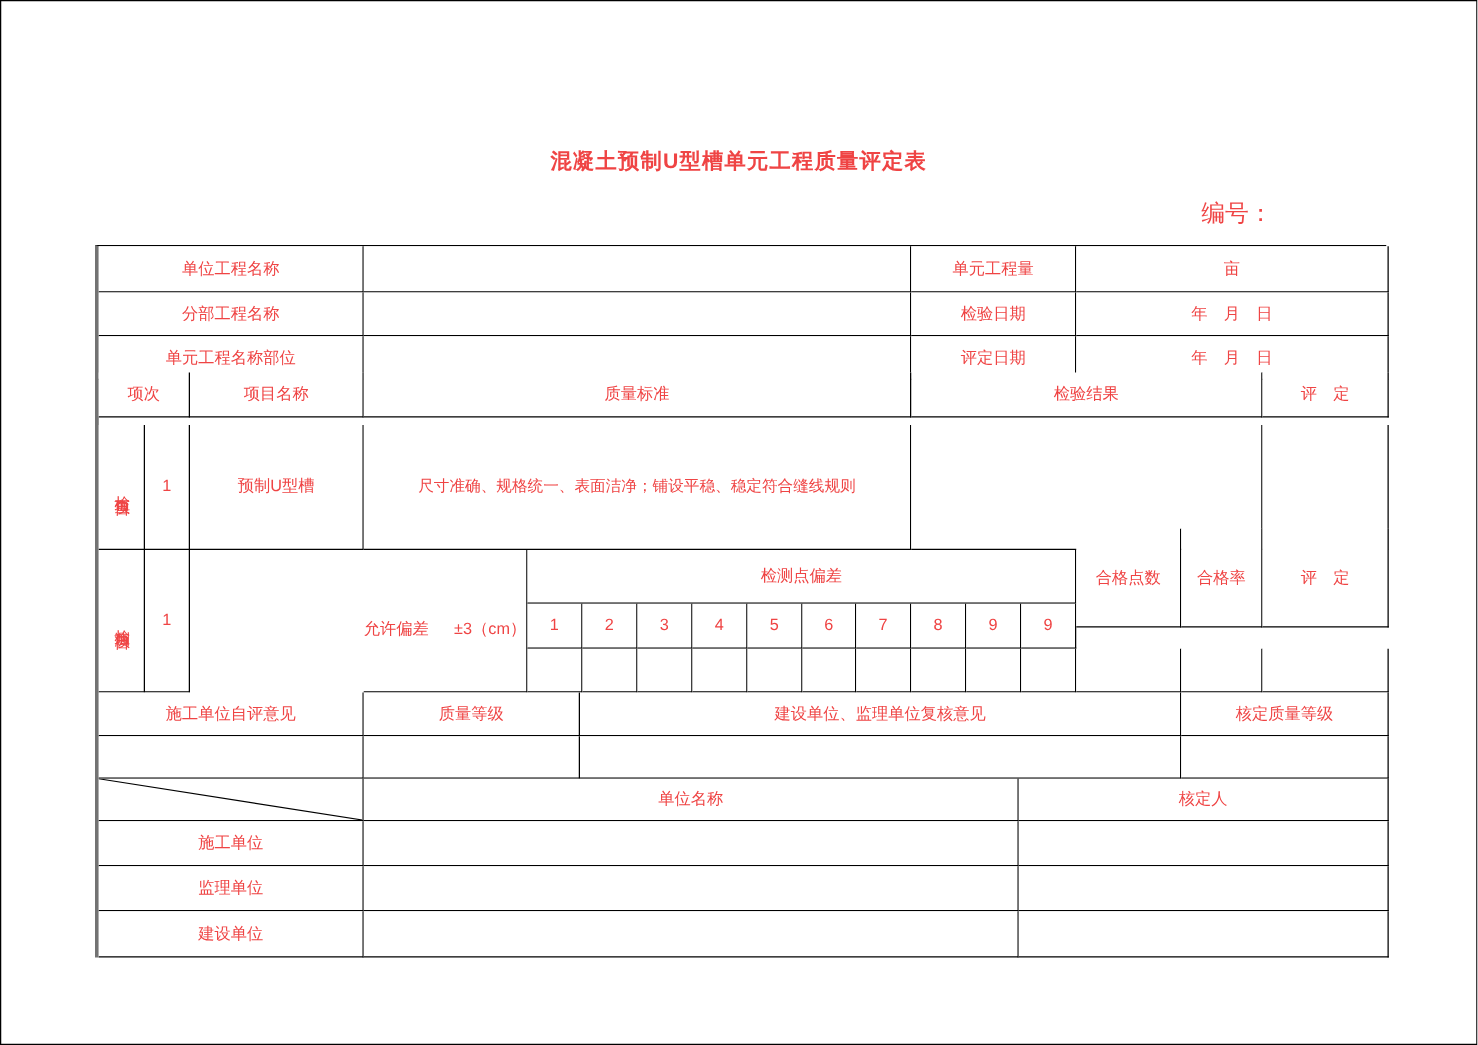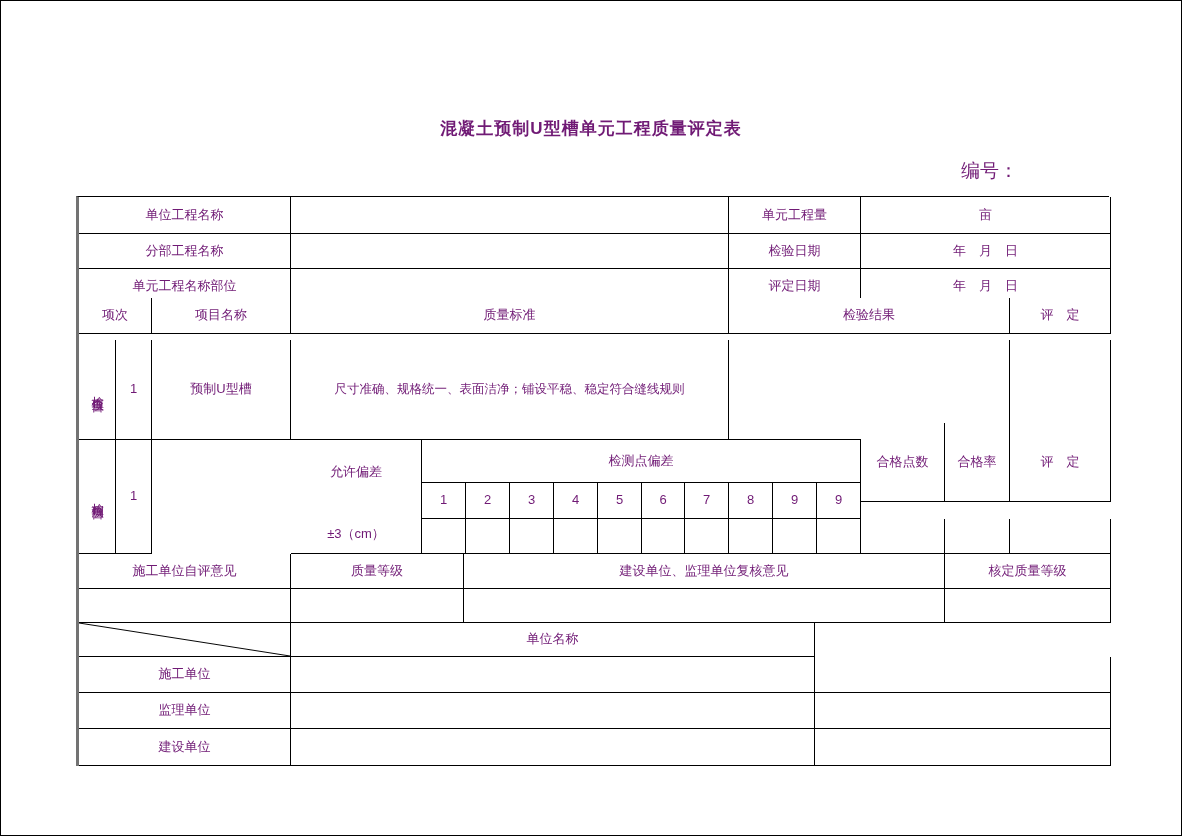--- a/index.html
+++ b/index.html
@@ -3,21 +3,21 @@
 <meta charset="utf-8">
 <style>
   html,body{margin:0;padding:0;background:#fff;}
   .page{
     position:relative;
     width:1182px;height:836px;
     background:#ffffff;
     border:1px solid #000;
     box-sizing:border-box;
     font-family:"Liberation Sans", sans-serif;
-    color:#701a75;
+    color:#ef4444;
     overflow:hidden;
   }
   .doc-title{
     position:absolute;left:0;right:0;top:116px;
     text-align:center;font-size:17px;font-weight:bold;
     letter-spacing:1px;
   }
   .doc-number{
     position:absolute;left:960px;top:157px;
     font-size:19px;
@@ -34,21 +34,21 @@
     display:flex;align-items:center;justify-content:center;
     font-size:13px;text-align:center;line-height:1.25;
     background:#fff;
   }
   .small{font-size:12.5px;}
   .vert{
     writing-mode:vertical-rl;text-orientation:upright;
     letter-spacing:2px;font-size:12.5px;
   }
   .dev{
-    flex-direction:column;justify-content:space-between;
+    flex-direction:row;justify-content:space-between;
     padding:24px 0 11px 0;
   }
   .diag svg{position:absolute;left:0;top:0;width:100%;height:100%;}
   
   .x0w212{left:0;width:212px}.x212w438{left:212px;width:438px}
   .x650w132{left:650px;width:132px}.x782w250{left:782px;width:250px}
   .x0w73{left:0;width:73px}.x0w37{left:0;width:37px}
   .x37w36{left:37px;width:36px}.x73w139{left:73px;width:139px}
   .x212w131{left:212px;width:131px}.x343w439{left:343px;width:439px}
   .x650w281{left:650px;width:281px}.x931w101{left:931px;width:101px}
@@ -154,20 +154,21 @@
     <div class="cell x212w173 y392h34"></div>
     <div class="cell x385w481 y392h34"></div>
     <div class="cell x866w166 y392h34"></div>
 
     <div class="cell x0w212 y426h34 diag">
       <svg viewBox="0 0 212 34" preserveAspectRatio="none">
         <line x1="0" y1="0" x2="212" y2="34" stroke="#000" stroke-width="1"></line>
       </svg>
     </div>
     <div class="cell x212w524 y426h34">单位名称</div>
+    <div class="cell x736w296 y426h34">核定人</div>
 
     <div class="cell x0w212 y460h36">施工单位</div>
     <div class="cell x212w524 y460h36"></div>
     <div class="cell x736w296 y460h36"></div>
 
     <div class="cell x0w212 y496h36">监理单位</div>
     <div class="cell x212w524 y496h36"></div>
     <div class="cell x736w296 y496h36"></div>
 
     <div class="cell x0w212 y532h37">建设单位</div>

